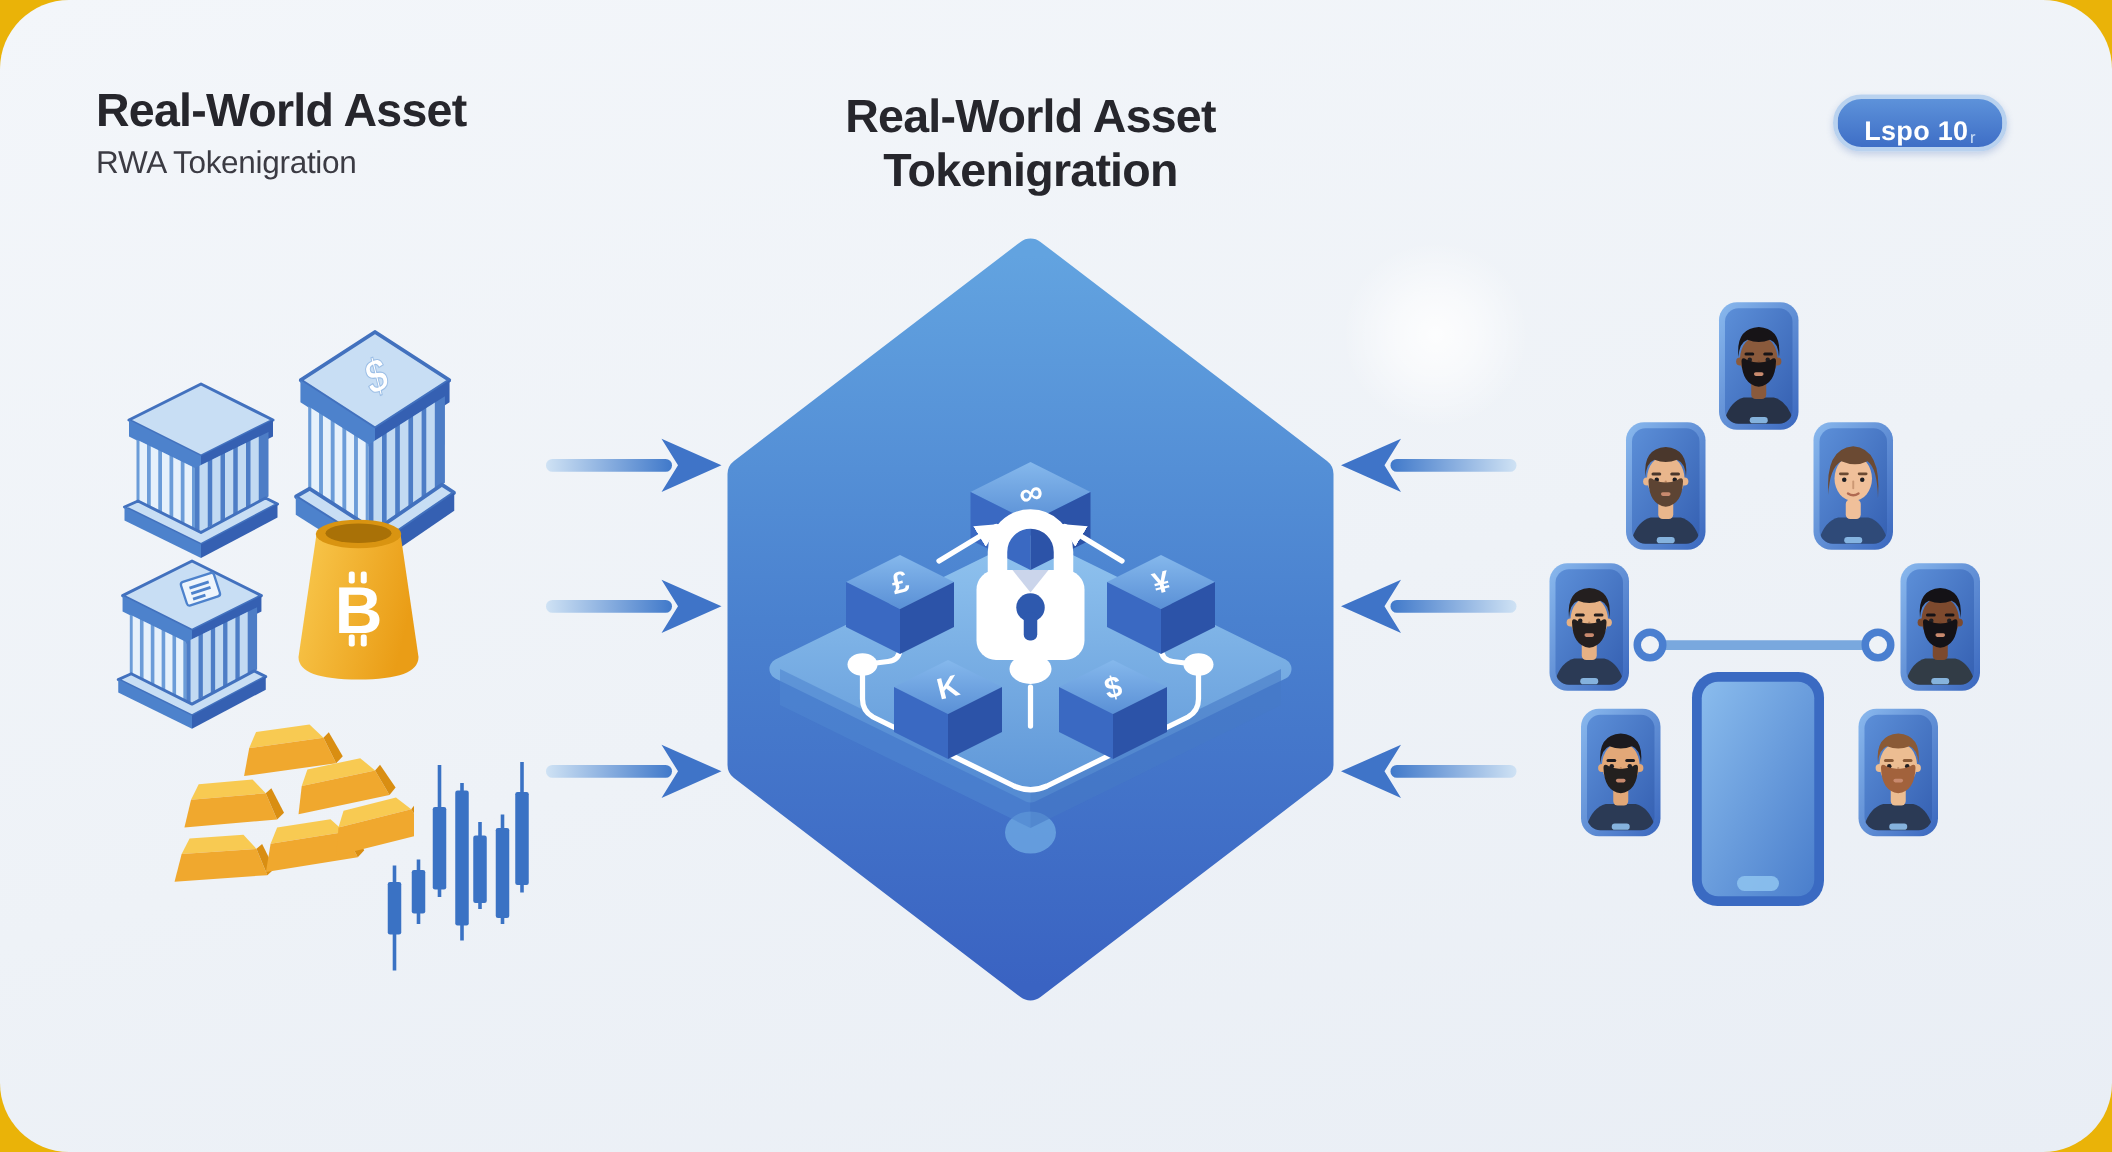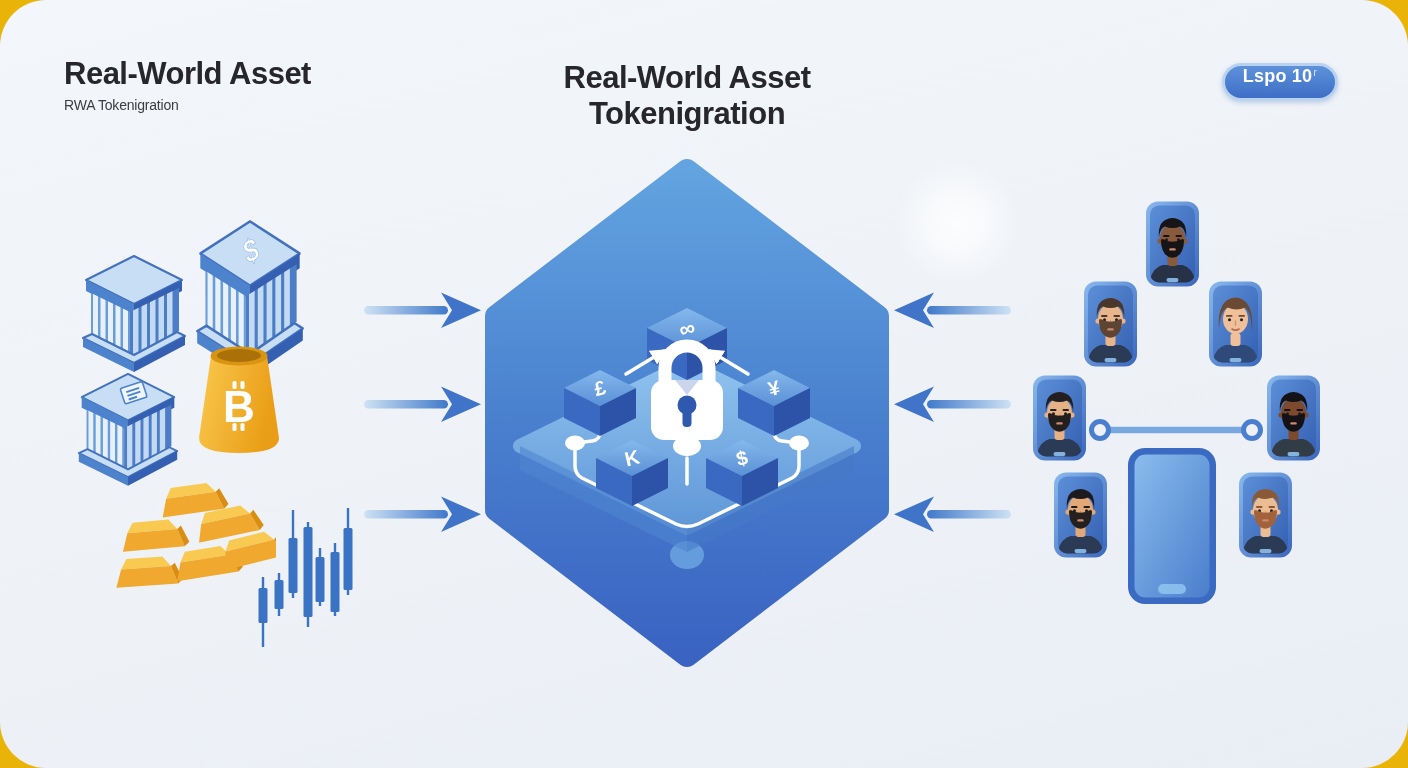--- a/index.html
+++ b/index.html
@@ -7,29 +7,29 @@
           font-family:"Liberation Sans",sans-serif;}
   .bg{position:absolute;inset:0;border-radius:46px;
       background:
         radial-gradient(circle at 957px 223px, rgba(255,255,255,.85) 0px, rgba(255,255,255,.55) 28px, rgba(255,255,255,0) 62px),
         linear-gradient(165deg,#f3f6fa 0%,#eef2f7 55%,#e9eef5 100%);}
   .defs{position:absolute;width:0;height:0;overflow:hidden;}
 
   
   .title-left{position:absolute;left:64px;top:58px;}
   .title-left .t1{font-size:31px;font-weight:700;color:#26262c;letter-spacing:-.5px;line-height:1.05;}
-  .title-left .t2{font-size:14px;font-weight:400;color:#3b3b43;margin-top:6px;letter-spacing:-.2px;}
+  .title-left .t2{font-size:21px;font-weight:400;color:#3b3b43;margin-top:6px;letter-spacing:-.2px;}
   .title-center{position:absolute;left:687px;top:60px;transform:translateX(-50%);text-align:center;}
   .title-center .tc{font-size:31px;font-weight:700;color:#26262c;letter-spacing:-.5px;line-height:1.16;}
 
   
   .badge{position:absolute;left:1222px;top:63px;width:116px;height:38px;border-radius:19px;
          background:linear-gradient(180deg,#5d92da,#3e6ec6);
          border:3px solid #b9d2ef;box-sizing:border-box;
-         display:flex;align-items:flex-start;justify-content:center;
+         display:flex;align-items:flex-end;justify-content:center;
          color:#ffffff;font-weight:700;font-size:18px;letter-spacing:.2px;
          box-shadow:0 2px 5px rgba(60,100,180,.25);}
   .badge sup{font-size:11px;font-weight:400;color:#cde0f6;margin-left:1px;}
 
   
   svg.art{position:absolute;display:block;}
   .bank1{left:78px;top:246px;width:112px;height:130px;}
   .bank2{left:192px;top:208px;width:116px;height:174px;}
   .bank3{left:74px;top:364px;width:108px;height:126px;}
   .bucket{left:190px;top:340px;width:98px;height:118px;}

